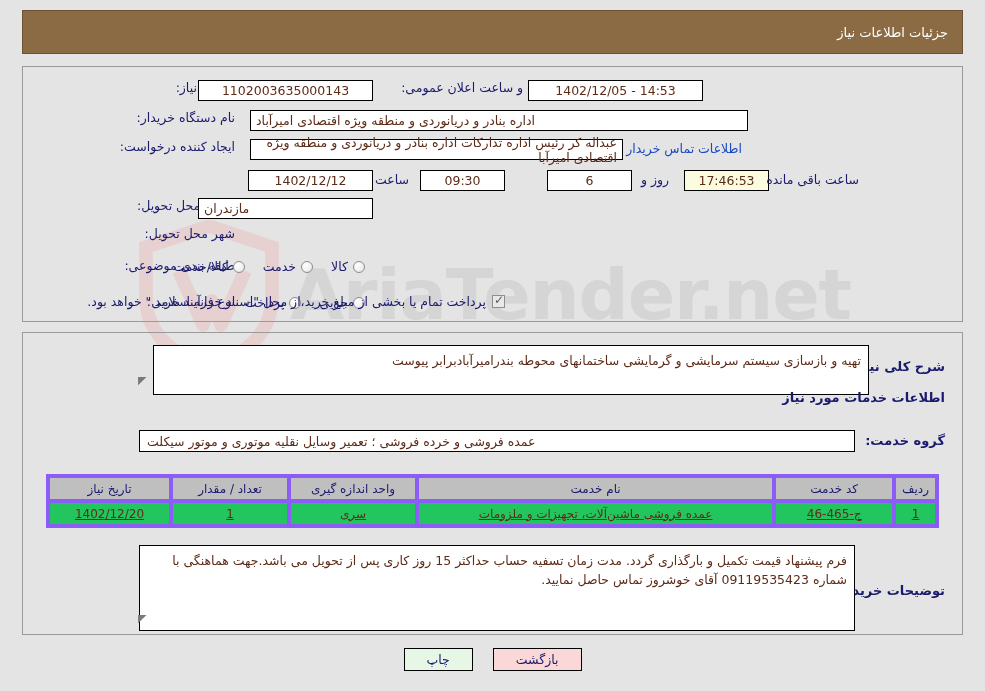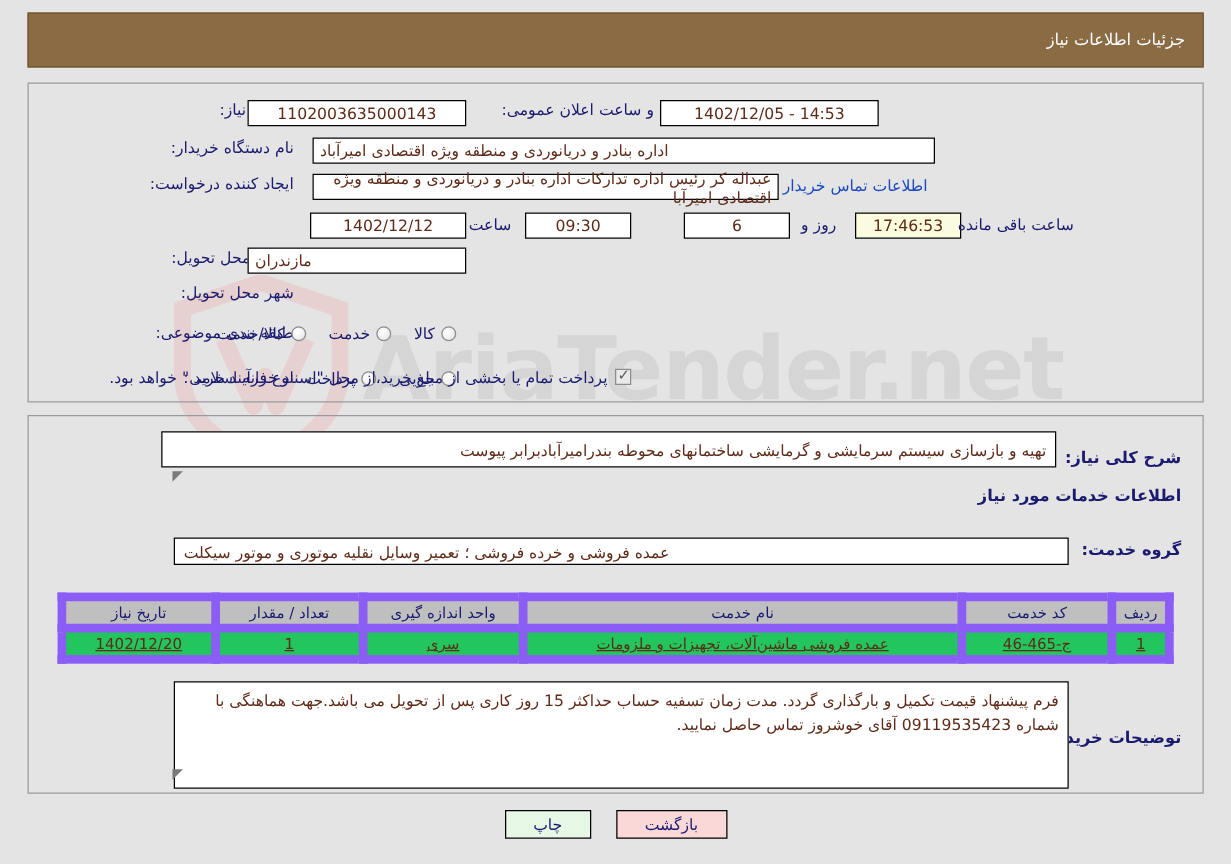--- a/index.html
+++ b/index.html
@@ -204,21 +204,21 @@
   
   #svc-table {
     position: absolute;
     left: 46px; top: 474px;
     width: 893px;
     border-collapse: collapse;
     z-index: 12;
     background: #ffffff;
   }
   #svc-table th, #svc-table td {
-    border: 7px solid #8b5cf6;
+    border: 4px solid #8b5cf6;
     font-size: 12px;
     height: 25px;
     padding: 1px 6px;
     text-align: center;
     white-space: nowrap;
   }
   #svc-table th {
     background: #bfbfbf;
     color: #1a1a6e;
     font-weight: normal;
@@ -340,21 +340,21 @@
     </div>
 
   <div class="frow" style="right:480px; top:294px; z-index:12;">
     <span class="chk on"></span>
     <span class="radio-label">پرداخت تمام یا بخشی از مبلغ خرید،از محل "اسناد خزانه اسلامی" خواهد بود.</span>
   </div>
 
   <div class="panel" id="panel-mid"></div>
 
   <div class="sec-lbl" style="right:40px; top:359px;">شرح کلی نیاز:</div>
-  <div class="textbox" style="right:140px; top:345px; width:716px; height:29px;">تهیه و بازسازی سیستم سرمایشی و گرمایشی ساختمانهای محوطه بندرامیرآبادبرابر پیوست</div>
+  <div class="textbox" style="right:116px; top:345px; width:716px; height:50px;">تهیه و بازسازی سیستم سرمایشی و گرمایشی ساختمانهای محوطه بندرامیرآبادبرابر پیوست</div>
   <span class="resize-grip" style="right:835px; top:375px; z-index:13;">◥</span>
 
   <div class="sec-heading" style="right:40px; top:390px;">اطلاعات خدمات مورد نیاز</div>
 
   <div class="sec-lbl" style="right:40px; top:433px;">گروه خدمت:</div>
   <div class="plainbox" style="right:130px; top:430px; width:716px;">عمده فروشی و خرده فروشی ؛ تعمیر وسایل نقلیه موتوری و موتور سیکلت</div>
 
   <table id="svc-table">
     <thead>
       <tr>

